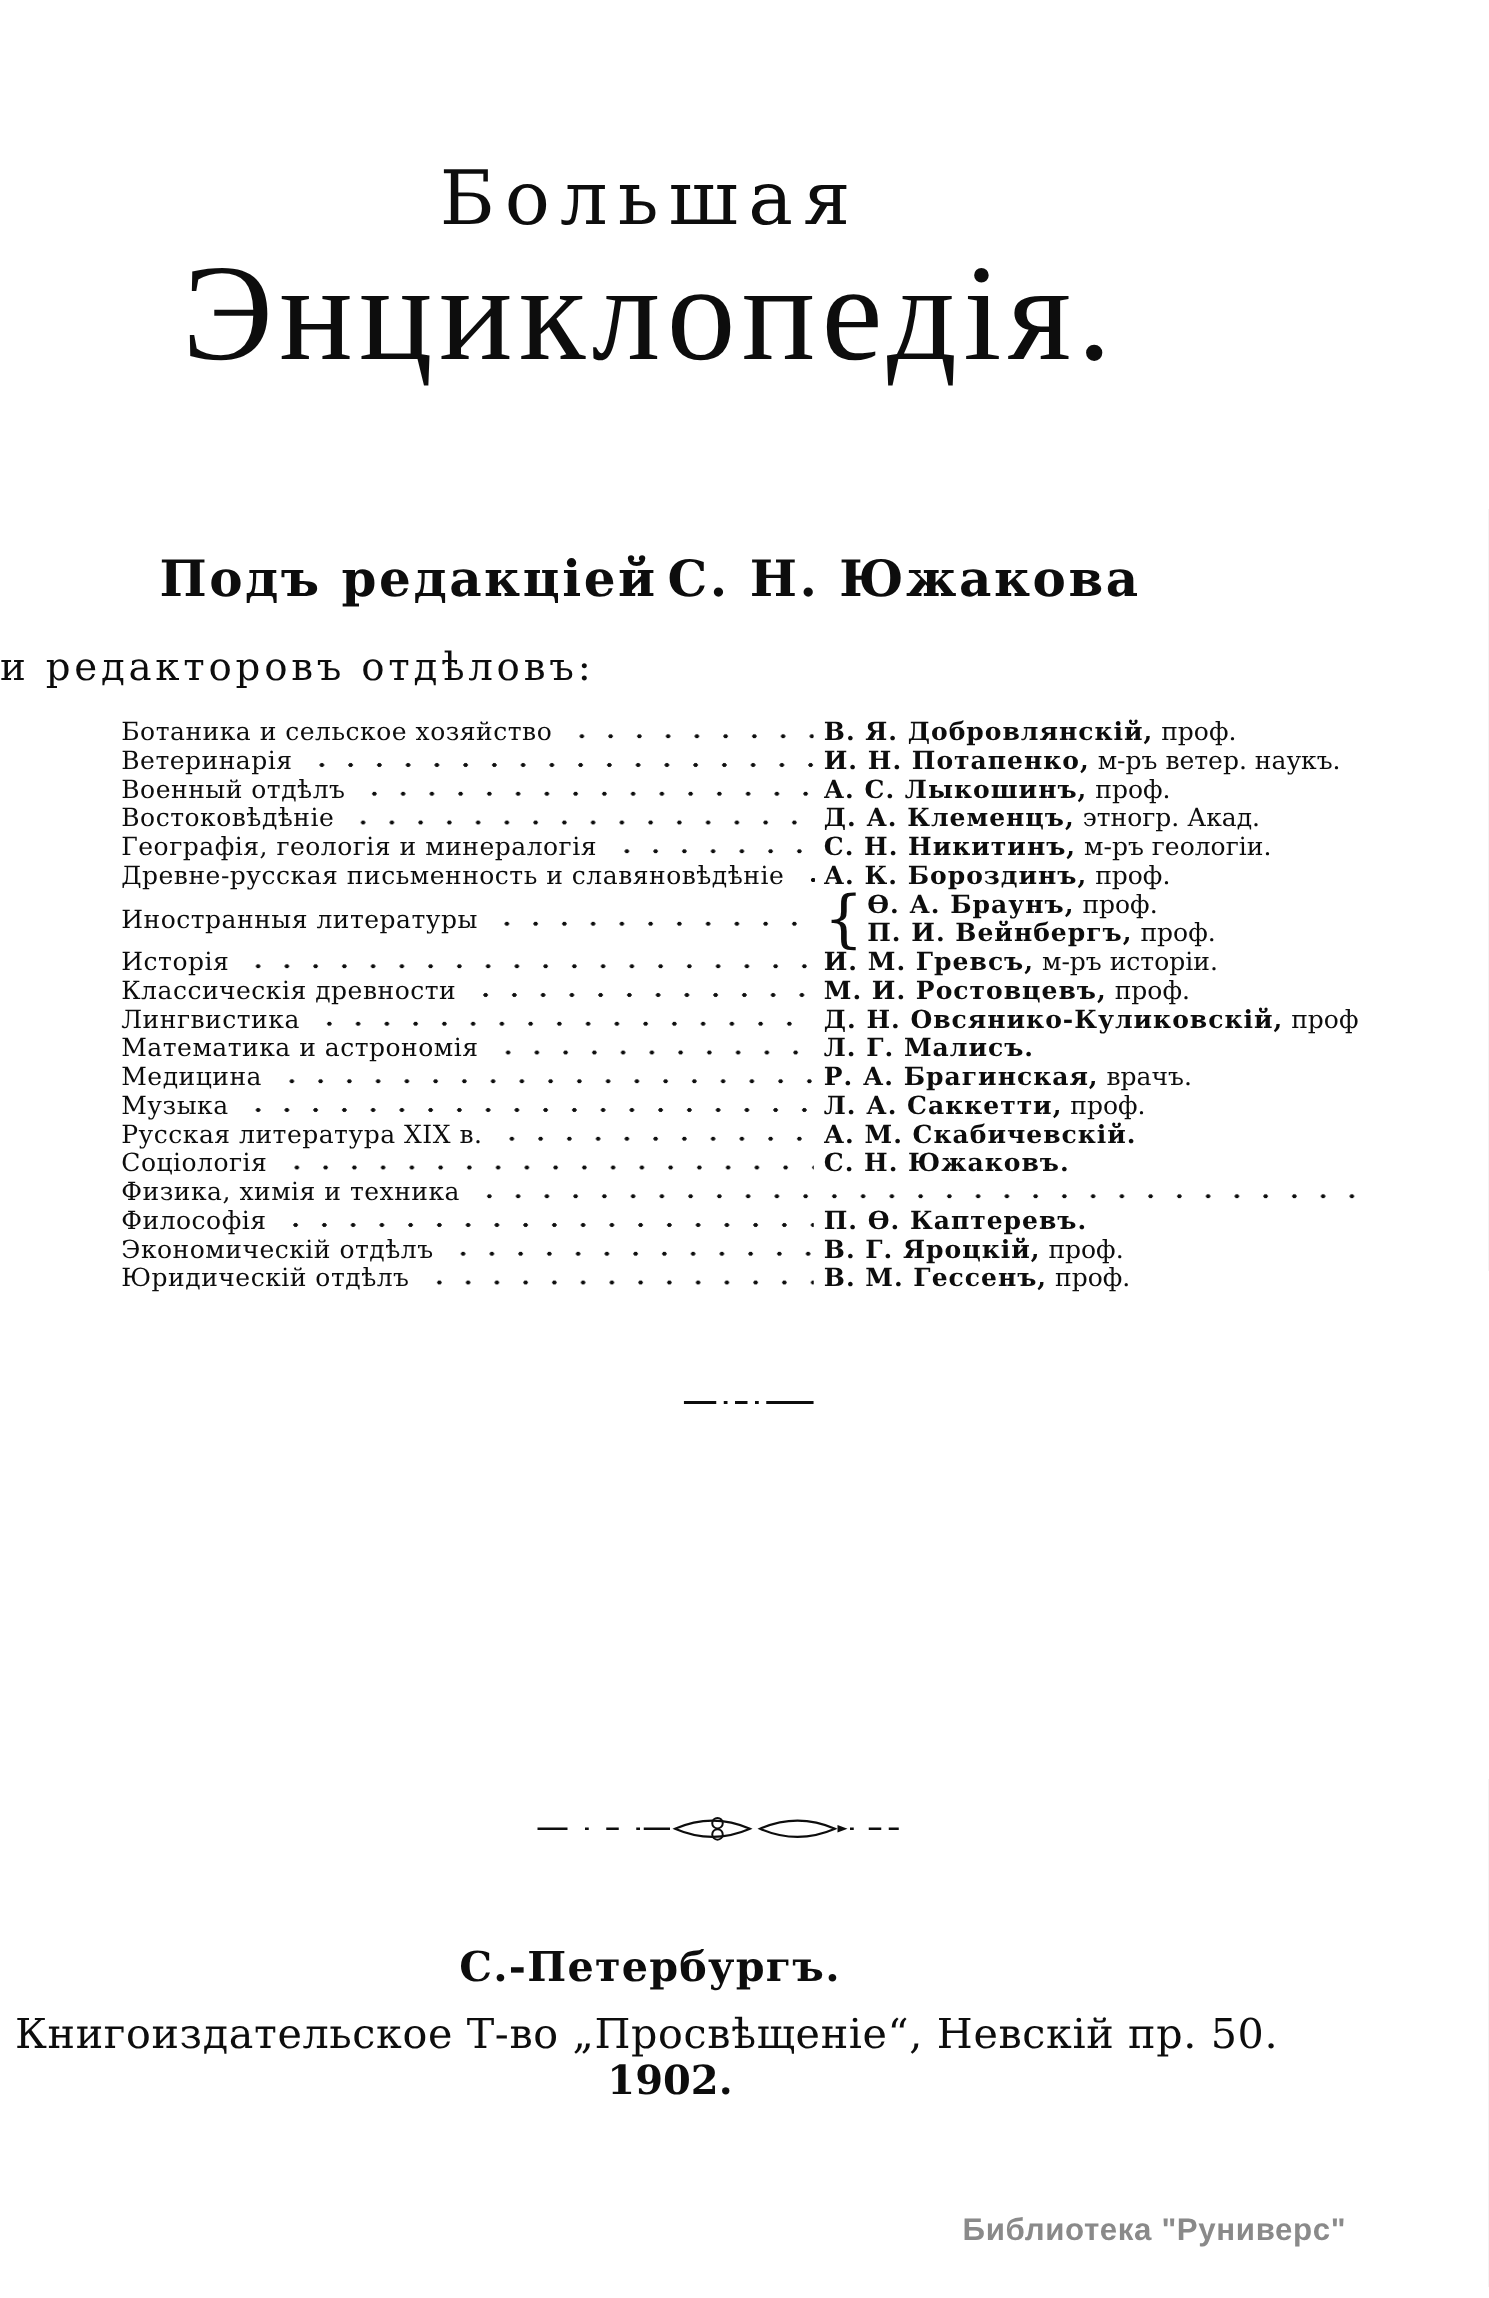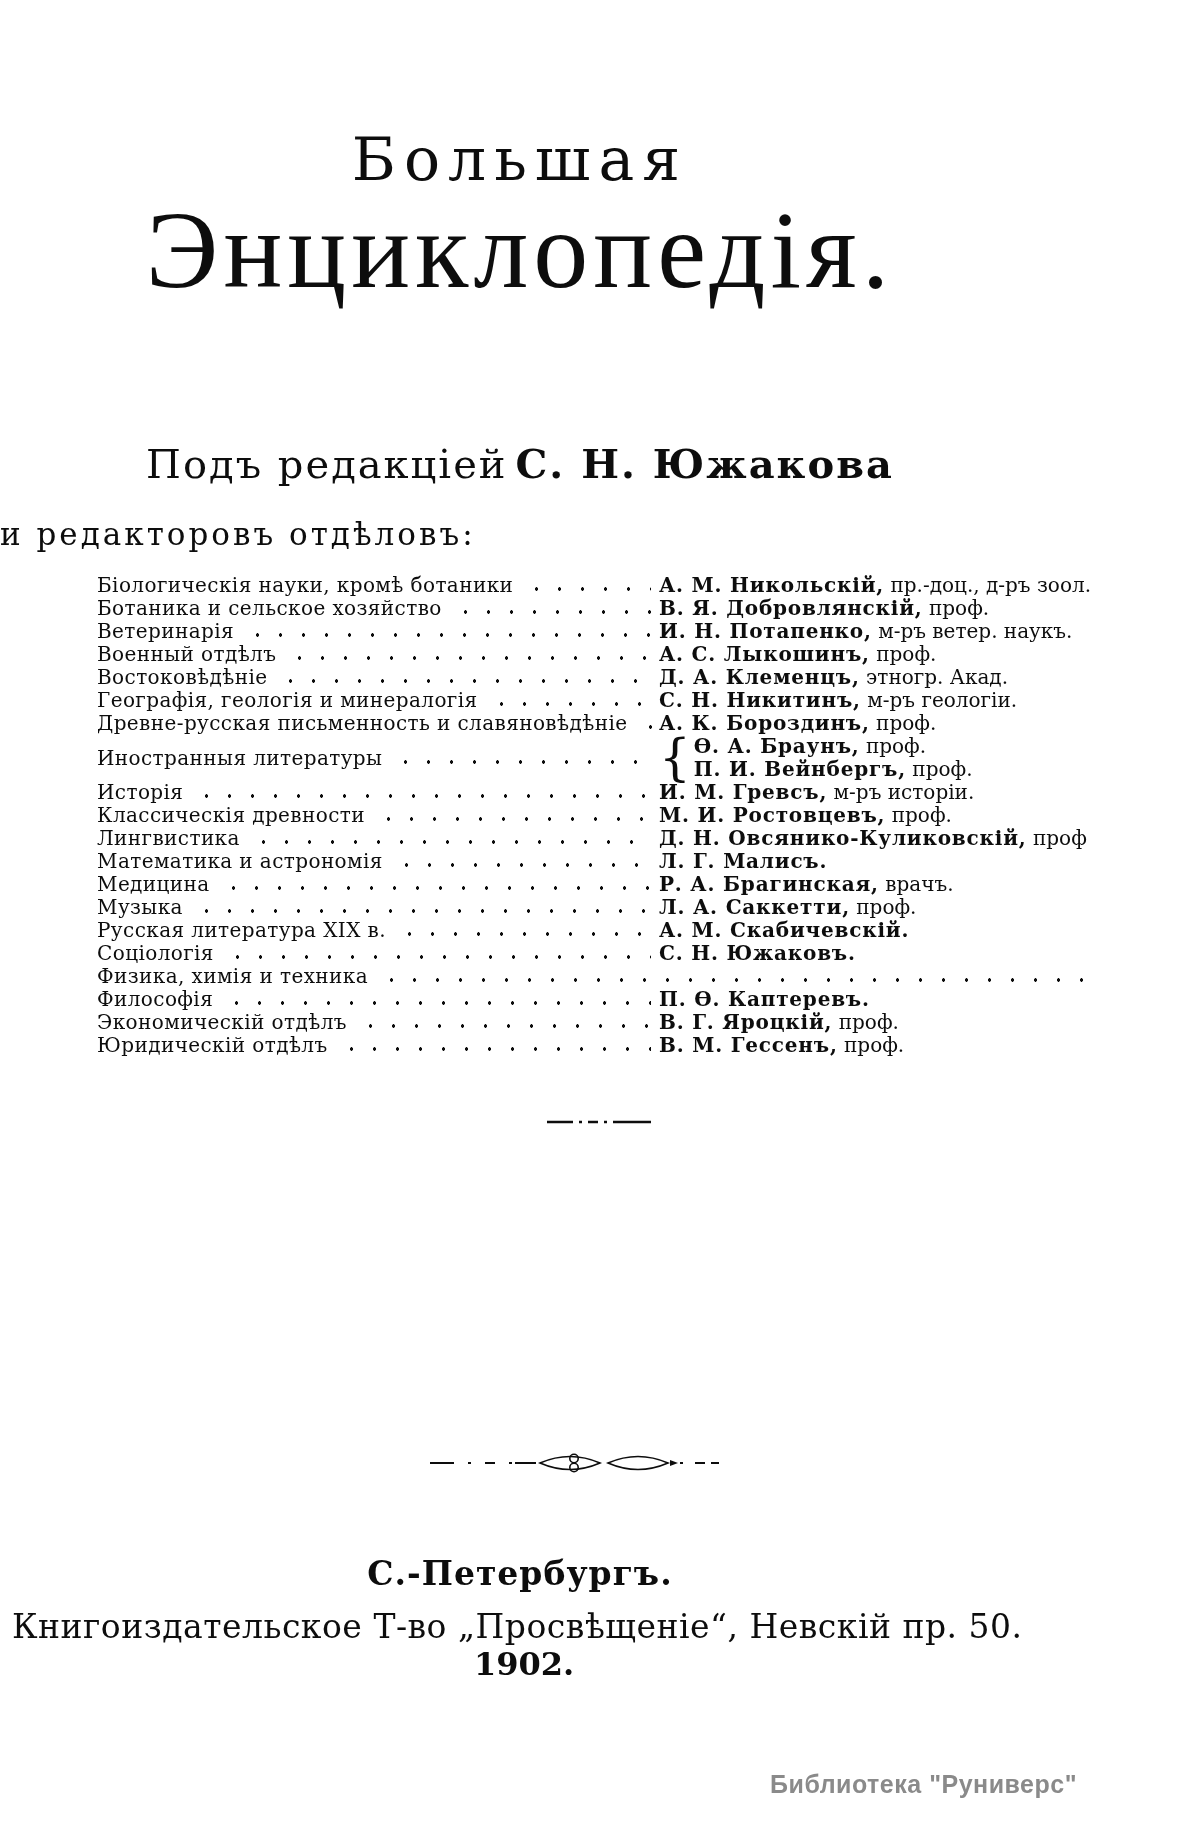--- a/index.html
+++ b/index.html
@@ -15,21 +15,21 @@
   }
 
   
   .title-block { position: absolute; top: 128px; left: 0; width: 1040px; text-align: center; }
   .title-line1 { font-size: 60px; line-height: 1.05; letter-spacing: 8px; font-weight: normal; }
   .title-line2 { font-size: 110px; line-height: 1.05; letter-spacing: 5px; font-weight: normal; margin-top: 2px; font-family: Liberation Serif, serif; }
 
   
   .byline { position: absolute; top: 440px; left: 0; width: 1040px; text-align: center;
             font-size: 40px; letter-spacing: 2px; white-space: nowrap; }
-  .byline .prefix { font-weight: normal; }
+  .byline .prefix { font-weight: bold; }
   .byline .editor { font-weight: bold; margin-left: 8px; }
   .byline-sub { position: absolute; top: 516px; left: 0; width: 1040px; 
                 font-size: 31px; letter-spacing: 3px; }
 
   
   .editors-table { position: absolute; top: 574px; left: 97px; width: 1000px;
                    font-size: 20px; line-height: 23px; }
   .ed-row { display: flex; align-items: center; }
   .ed-left { flex: 1 1 auto; display: flex; align-items: baseline; min-width: 0; }
   .dept { white-space: nowrap; letter-spacing: 0.4px; }
@@ -55,21 +55,21 @@
   
   .note { position: absolute; top: 1170px; left: 97px; width: 998px;
           font-size: 27px; line-height: 40px; }
   .note-line { text-align: justify; text-align-last: justify; white-space: normal; }
 
   
   .imprint-city { position: absolute; top: 1554px; left: 0; width: 1040px; text-align: center;
                   font-size: 33px; font-weight: bold; letter-spacing: 1px; }
   .imprint-publisher { position: absolute; top: 1607px; left: 12px; width: 1040px; 
                        font-size: 33px; letter-spacing: 0.5px; }
-  .imprint-year { position: absolute; top: 1645px; left: 4px; width: 1040px; text-align: center;
+  .imprint-year { position: absolute; top: 1645px; left: 16px; width: 1040px; text-align: center;
                   font-size: 32px; font-weight: bold; }
 
   
   .watermark { position: absolute; top: 1770px; right: 114px;
                font-family: "Liberation Sans", sans-serif; font-weight: bold;
                font-size: 25px; color: #8a8a8a; letter-spacing: 0.5px; }
 </style>
 </head>
 <body>
 
@@ -77,32 +77,20 @@
 
   <div class="title-block">
     <div class="title-line1">Большая</div>
     <div class="title-line2">Энциклопедія.</div>
   </div>
 
   <div class="byline"><span class="prefix">Подъ редакціей</span><span class="editor">С. Н. Южакова</span></div>
   <div class="byline-sub">и редакторовъ отдѣловъ:</div>
 
   <div class="editors-table">
-    <div class="ed-row">
-      <div class="ed-left">
-        <span class="dept">Біологическія науки, кромѣ ботаники</span>
-        <span class="leader"></span>
-      </div>
-      <div class="ed-right">
-
-        <div class="names">
-            <div class="name-line"><span class="nm">А. М. Никольскій,</span><span class="sfx"> пр.-доц., д-ръ зоол.</span></div>
-          </div>
-      </div>
-    </div>
 
     <div class="ed-row">
       <div class="ed-left">
         <span class="dept">Ботаника и сельское хозяйство</span>
         <span class="leader"></span>
       </div>
       <div class="ed-right">
 
         <div class="names">
             <div class="name-line"><span class="nm">В. Я. Добровлянскій,</span><span class="sfx"> проф.</span></div>

